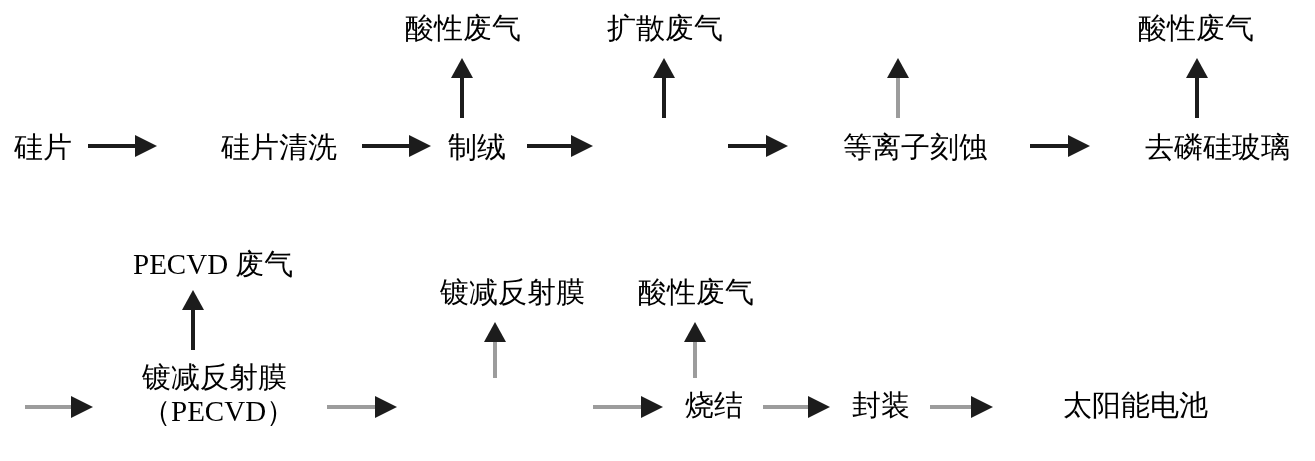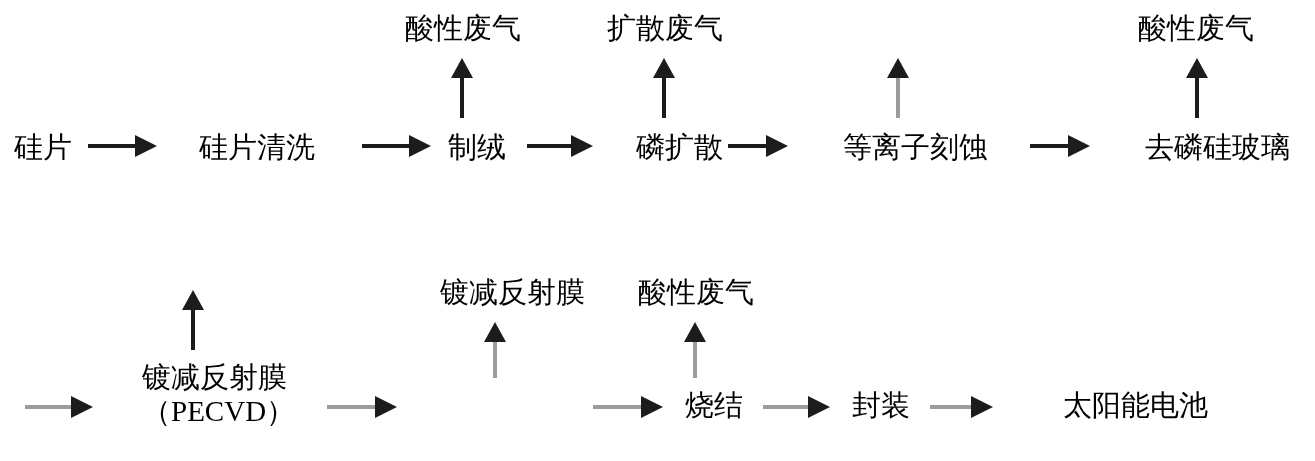--- a/index.html
+++ b/index.html
@@ -99,23 +99,22 @@
   <div class="v-arrow gray" style="left:887px; top:58px; height:60px">
       <i class="stem"></i>
       <i class="head"></i>
     </div>
   <div class="v-arrow" style="left:1186px; top:58px; height:60px">
       <i class="stem"></i>
       <i class="head"></i>
     </div>
 
   <span class="node" style="left:14px; top:131px">硅片</span>
-  <span class="node" style="left:199px; top:131px">硅片清洗</span>
+  <span class="node" style="left:221px; top:131px">硅片清洗</span>
   <span class="node" style="left:448px; top:131px">制绒</span>
-  <span class="node" style="left:636px; top:131px">磷扩散</span>
   <span class="node" style="left:843px; top:131px">等离子刻蚀</span>
   <span class="node" style="left:1145px; top:131px">去磷硅玻璃</span>
 
   <div class="h-arrow" style="left:88px; top:135px; width:69px">
       <i class="stem"></i>
       <i class="head"></i>
     </div>
   <div class="h-arrow" style="left:362px; top:135px; width:69px">
       <i class="stem"></i>
       <i class="head"></i>
@@ -126,20 +125,21 @@
     </div>
   <div class="h-arrow" style="left:728px; top:135px; width:60px">
       <i class="stem"></i>
       <i class="head"></i>
     </div>
   <div class="h-arrow" style="left:1030px; top:135px; width:60px">
       <i class="stem"></i>
       <i class="head"></i>
     </div>
 
+  <span class="emission" style="left:133px; top:248px">PECVD 废气</span>
   <span class="emission" style="left:440px; top:276px">镀减反射膜</span>
   <span class="emission" style="left:638px; top:276px">酸性废气</span>
 
   <div class="v-arrow" style="left:182px; top:290px; height:60px">
       <i class="stem"></i>
       <i class="head"></i>
     </div>
   <div class="v-arrow gray" style="left:484px; top:322px; height:56px">
       <i class="stem"></i>
       <i class="head"></i>

